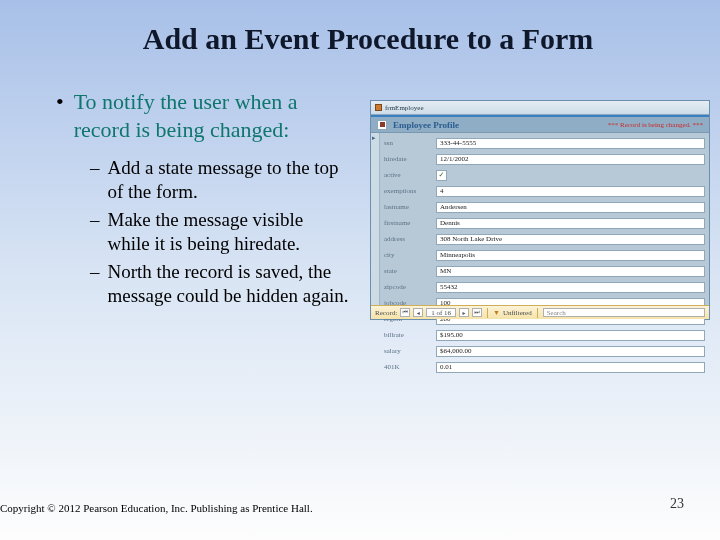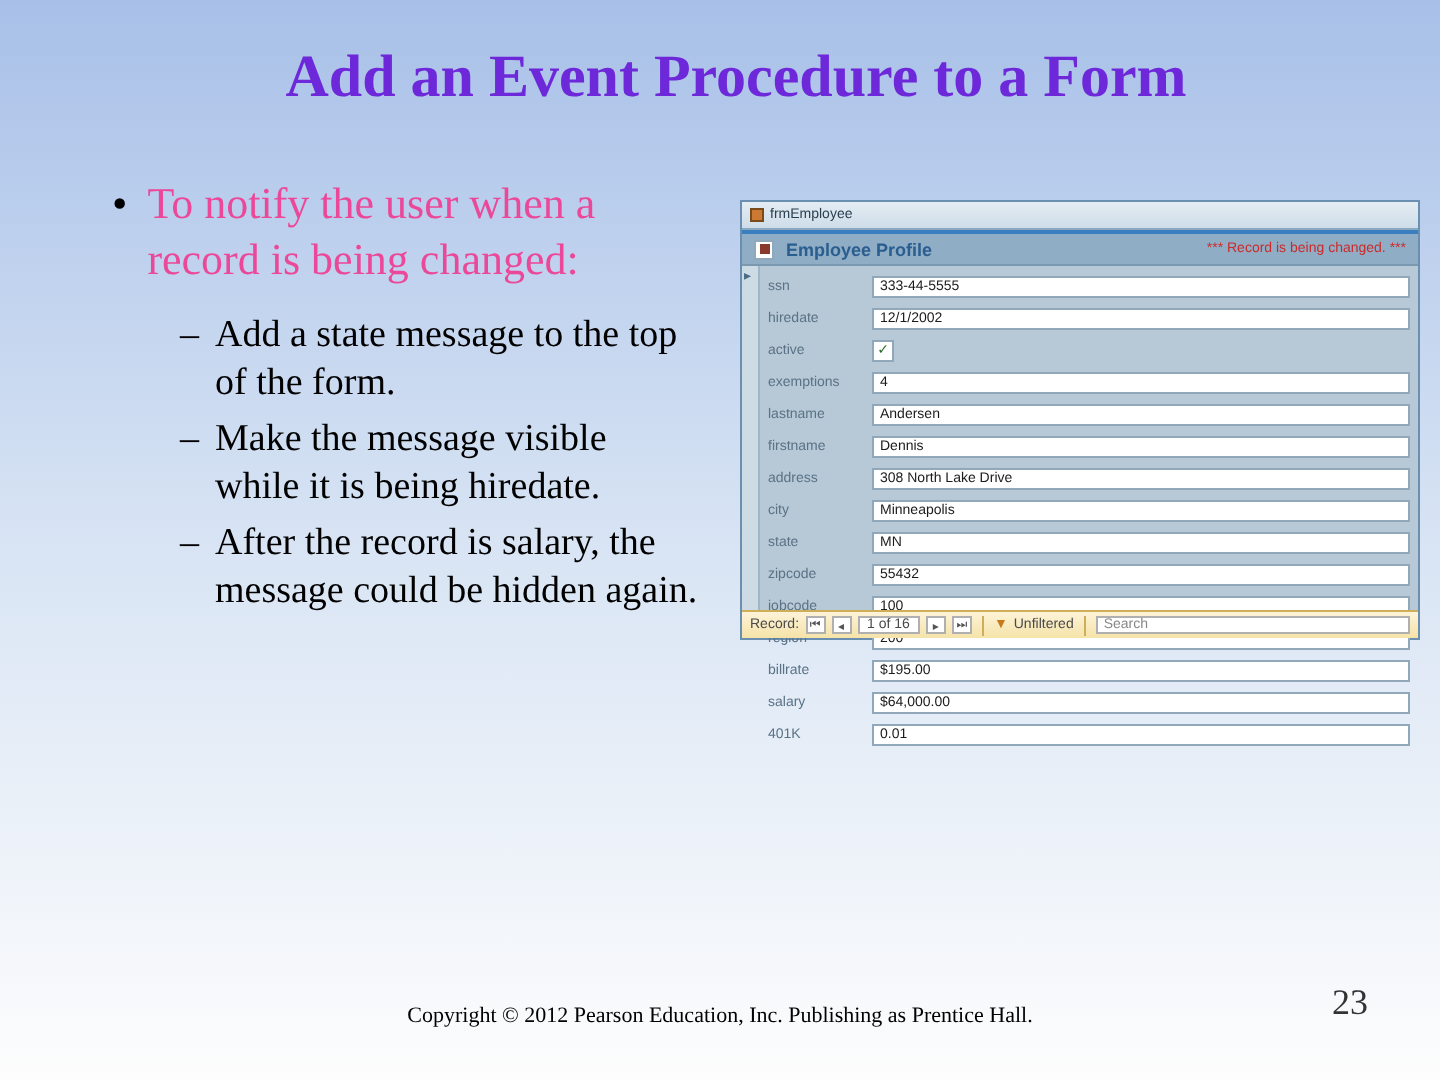--- a/index.html
+++ b/index.html
@@ -9,40 +9,40 @@
     background: linear-gradient(to bottom, #a8c0e8 0%, #d8e4f4 50%, #fdfdfd 100%);
     font-family: "Times New Roman", Times, serif;
     position: relative;
     overflow: hidden;
   }
   .title {
     text-align: center;
     font-size: 30px;
     font-weight: bold;
     padding: 22px 20px 14px 36px;
-    color: #6d28d9;
+    color: #0f172a;
   }
   .content {
     position: relative;
     padding: 18px 0 0 56px;
   }
   .bullet-row {
     display: flex;
     align-items: flex-start;
     gap: 10px;
   }
   .bullet-dot {
     font-size: 22px;
     line-height: 28px;
   }
   .bullet-text {
     font-size: 22px;
     line-height: 28px;
     width: 280px;
-    color: #ec4899;
+    color: #0f766e;
   }
   .sub-list {
     margin: 12px 0 0 34px;
     width: 260px;
   }
   .sub-item {
     display: flex;
     gap: 8px;
     font-size: 19px;
     line-height: 24px;
@@ -51,21 +51,21 @@
   }
   .sub-dash { flex-shrink: 0; }
   .screenshot {
     position: absolute;
     top: 100px;
     left: 370px;
     width: 340px;
     height: 220px;
     border: 1px solid #6a8fb0;
     background: #b7c9d6;
-    font-family: Liberation Sans, sans-serif;
+    font-family: Liberation Serif, serif;
     font-size: 7px;
     color: #3a5060;
   }
   .tab-bar {
     height: 14px;
     background: linear-gradient(#e5ecf3,#cddde9);
     border-bottom: 1px solid #8aa9c0;
     display: flex;
     align-items: center;
     padding-left: 4px;
@@ -140,29 +140,28 @@
   }
   .nav-btn { width:10px; height:9px; background:#fff; border:1px solid #b0b0b0; display:flex;align-items:center;justify-content:center; font-size:6px; color:#555;}
   .nav-pos { background:#fff; border:1px solid #b0b0b0; height:9px; padding:0 4px; display:flex; align-items:center;}
   .nav-sep { width:1px; height:10px; background:#cfae5a; margin:0 2px;}
   .nav-filter-icon { color:#c77a1a; font-size:7px;}
   .nav-search { flex:1; height:9px; background:#fff; border:1px solid #b0b0b0; padding:0 3px; display:flex; align-items:center; color:#888;}
   .copyright {
     position:absolute;
     bottom:26px;
     width:100%;
-    text-align:center;
     font-size:11px;
     color:#000;
   }
   .page-num {
     position:absolute;
     bottom:28px;
     right:36px;
-    font-size:18px;
+    font-size:14px;
     color:#333;
   }
 </style>
 </head>
 <body>
 
 <div class="title">Add an Event Procedure to a Form</div>
 
 <div class="content">
   <div class="bullet-row">
@@ -173,21 +172,21 @@
     <div class="sub-item">
       <span class="sub-dash">–</span>
       <span>Add a state message to the top of the form.</span>
     </div>
     <div class="sub-item">
       <span class="sub-dash">–</span>
       <span>Make the message visible while it is being hiredate.</span>
     </div>
     <div class="sub-item">
       <span class="sub-dash">–</span>
-      <span>After the record is salary, the message could be hidden again.</span>
+      <span>North the record is saved, the message could be hidden again.</span>
     </div>
   </div>
 </div>
 
 <div class="screenshot">
   <div class="tab-bar">
     <span class="tab-icon"></span>
     <span class="tab-label">frmEmployee</span>
   </div>
   <div class="form-header">

